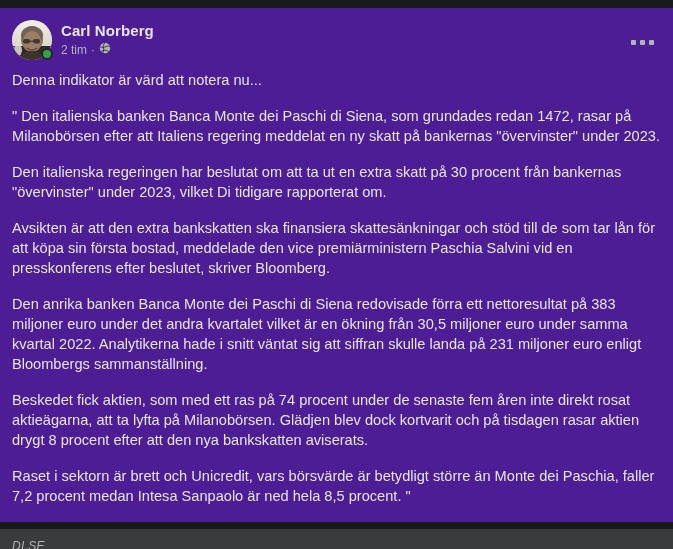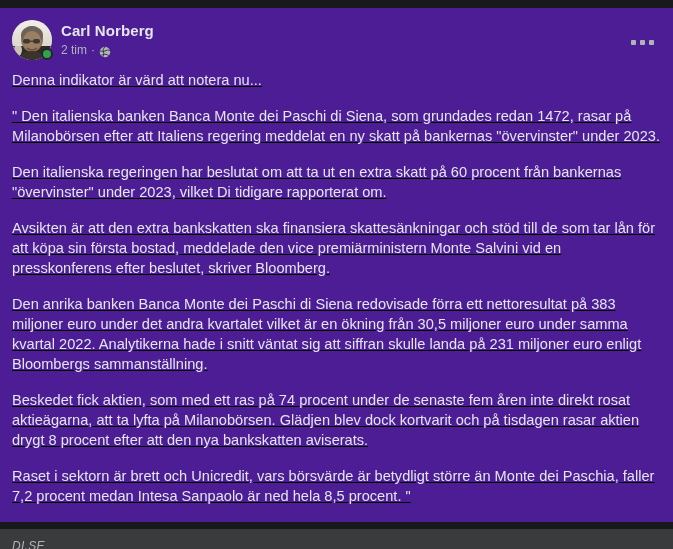--- a/index.html
+++ b/index.html
@@ -85,21 +85,21 @@
   .author-name {
     color: #e4e6eb;
     font-size: 15px;
     font-weight: bold;
     line-height: 19px;
     letter-spacing: .1px;
   }
 
   .meta-row {
     display: flex;
-    align-items: flex-end;
+    align-items: flex-start;
     margin-top: 2px;
     color: #b0b3b8;
     font-size: 12px;
     line-height: 16px;
   }
   .meta-row .sep { margin: 0 4px; }
   .globe-icon { display: inline-flex; align-items: center; }
   .globe-icon svg { width: 12px; height: 12px; display: block; }
 
   .more-btn {
@@ -119,21 +119,20 @@
     width: 5px;
     height: 5px;
     background: #b0b3b8;
     border-radius: 1px;
   }
 
   
   .post-body {
     padding: 6px 8px 0 12px;
     flex: 1 1 auto;
-    text-decoration: underline;
   }
 
   .post-body p {
     color: #e4e6eb;
     font-size: 14.6px;
     line-height: 20px;
     margin: 0 0 16px 0;
     max-width: 648px;
   }
   .post-body p:last-child { margin-bottom: 16px; }
@@ -230,22 +229,22 @@
       <div class="more-btn">
         <i></i>
         <i></i>
         <i></i>
       </div>
     </div>
 
     <div class="post-body">
       <p>Denna indikator är värd att notera nu...</p>
       <p>" Den italienska banken Banca Monte dei Paschi di Siena, som grundades redan 1472, rasar på Milanobörsen efter att Italiens regering meddelat en ny skatt på bankernas "övervinster" under 2023.</p>
-      <p>Den italienska regeringen har beslutat om att ta ut en extra skatt på 60 procent från bankernas "övervinster" under 2023, vilket Di tidigare rapporterat om.</p>
-      <p>Avsikten är att den extra bankskatten ska finansiera skattesänkningar och stöd till de som tar lån för att köpa sin första bostad, meddelade den vice premiärministern Monte Salvini vid en presskonferens efter beslutet, skriver Bloomberg.</p>
+      <p>Den italienska regeringen har beslutat om att ta ut en extra skatt på 30 procent från bankernas "övervinster" under 2023, vilket Di tidigare rapporterat om.</p>
+      <p>Avsikten är att den extra bankskatten ska finansiera skattesänkningar och stöd till de som tar lån för att köpa sin första bostad, meddelade den vice premiärministern Paschia Salvini vid en presskonferens efter beslutet, skriver Bloomberg.</p>
       <p>Den anrika banken Banca Monte dei Paschi di Siena redovisade förra ett nettoresultat på 383 miljoner euro under det andra kvartalet vilket är en ökning från 30,5 miljoner euro under samma kvartal 2022. Analytikerna hade i snitt väntat sig att siffran skulle landa på 231 miljoner euro enligt Bloombergs sammanställning.</p>
       <p>Beskedet fick aktien, som med ett ras på 74 procent under de senaste fem åren inte direkt rosat aktieägarna, att ta lyfta på Milanobörsen. Glädjen blev dock kortvarit och på tisdagen rasar aktien drygt 8 procent efter att den nya bankskatten aviserats.</p>
       <p>Raset i sektorn är brett och Unicredit, vars börsvärde är betydligt större än Monte dei Paschia, faller 7,2 procent medan Intesa Sanpaolo är ned hela 8,5 procent. "</p>
     </div>
 
     <div class="link-gap"></div>
 
     <div class="link-card">
       <div class="link-domain">DI.SE</div>
       <div class="link-title">550 år gammal bank rasar efter skatteöverraskning</div>

